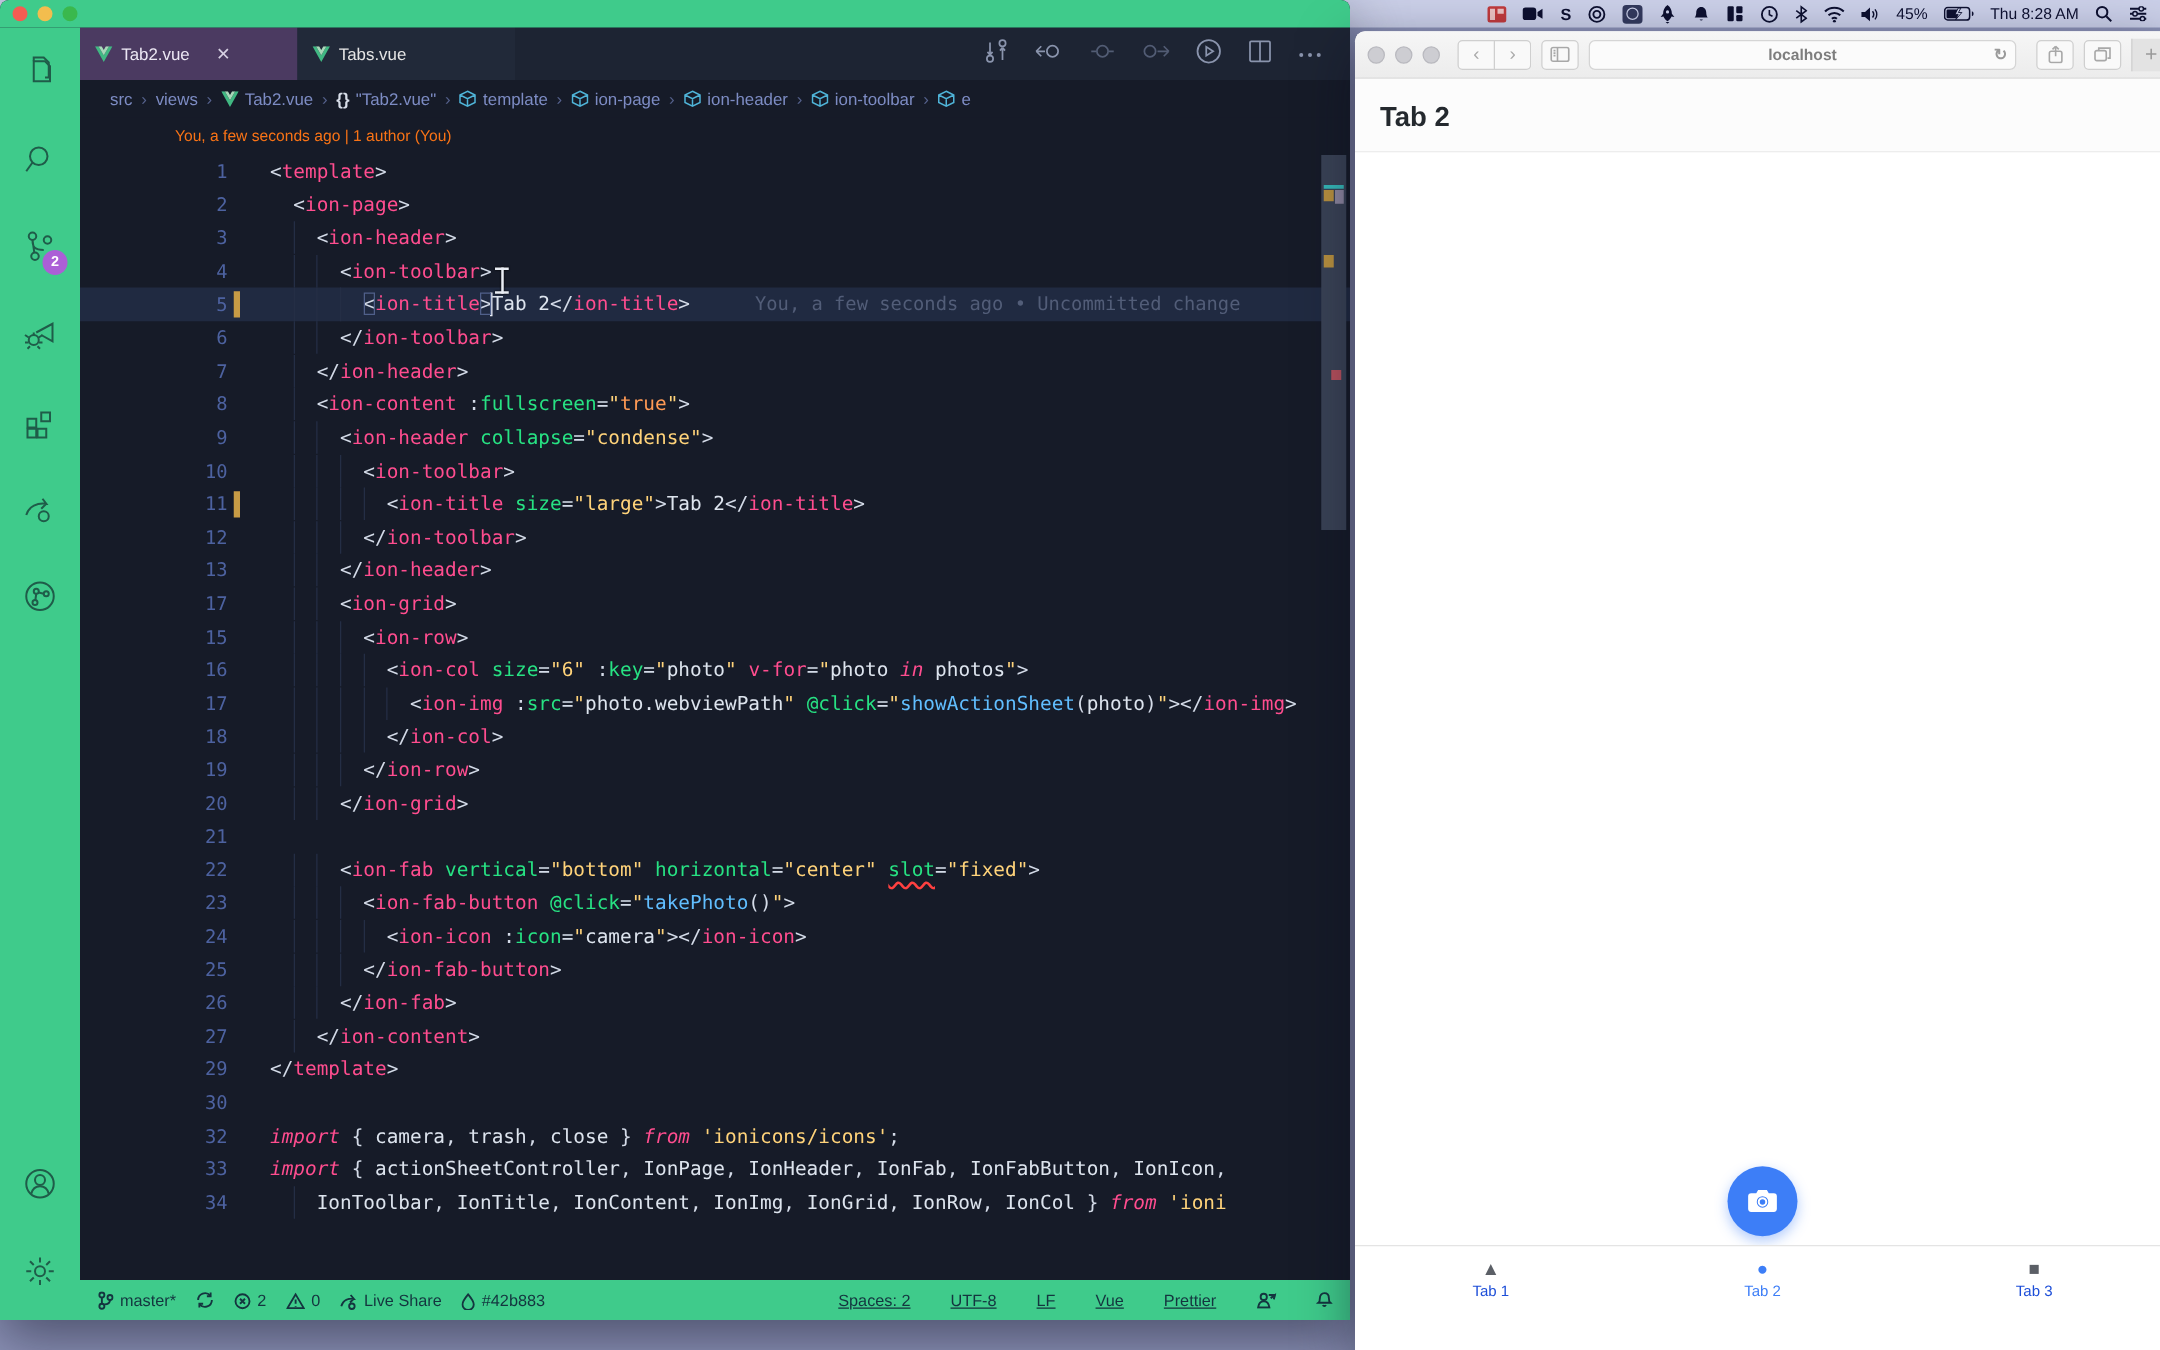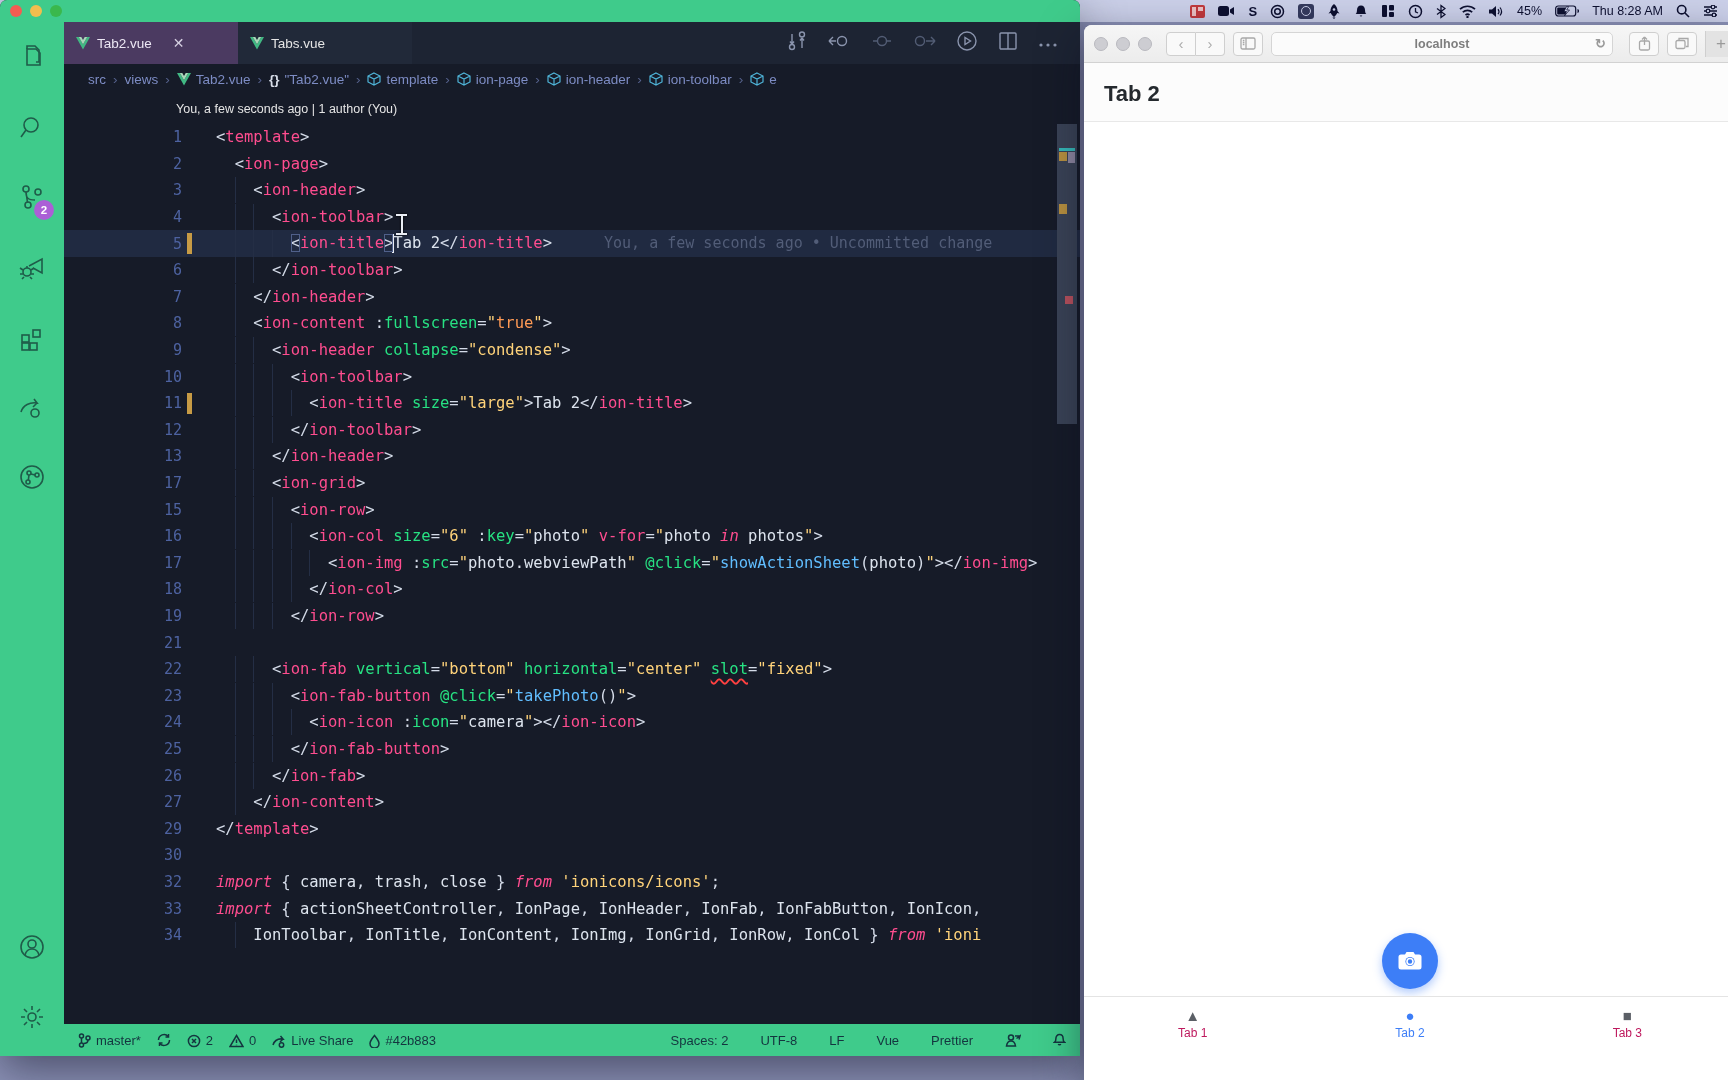--- a/index.html
+++ b/index.html
@@ -46,22 +46,22 @@
   #editor-actions{margin-left:auto;display:flex;align-items:center;gap:20px;padding-right:22px;}
   #editor-actions svg{stroke:#8a94ad;fill:none;stroke-width:1.4;}
   #editor-actions .dim svg{stroke:#525c74;}
   #breadcrumb{height:30px;background:#161b28;display:flex;align-items:center;font-size:13.5px;
               color:#7d8cc4;padding-left:24px;gap:4px;white-space:nowrap;overflow:hidden;}
   #breadcrumb .sep{color:#55618c;margin:0 3px;}
   #breadcrumb .bc{display:flex;align-items:center;gap:5px;}
   #breadcrumb .braces{color:#d8dee9;font-weight:bold;}
   
   #editor{position:relative;flex:1;overflow:hidden;background:#161b28;}
-  #codelens{height:30px;display:flex;align-items:center;padding-left:112px;
-            font-size:12.5px;color:#e5e5e5;}
+  #codelens{height:30px;display:flex;align-items:center;padding-left:76px;
+            font-size:12.5px;color:#f97316;}
   .cline{position:relative;height:26.6px;display:flex;align-items:center;white-space:pre;
          font-family:"DejaVu Sans Mono",monospace;font-size:15.5px;}
   .cline.hl{background:#202a41;}
   .modbar{position:absolute;left:123px;top:3px;bottom:3px;width:5px;}
   .modbar.on{background:#c79b45;}
   .gut{width:118px;text-align:right;color:#4d62a0;font-size:15px;flex:none;}
   .ctext{margin-left:34px;position:relative;}
   .ctext .g{position:absolute;top:-4px;bottom:-4px;width:1px;background:#242e45;}
   .cP{color:#d4dbe8;} .cW{color:#dde4ee;} .cT{color:#ff4d8f;} .cA{color:#27e283;}
   .cQ{color:#ffd37a;} .cO{color:#ff9a55;} .cF{color:#61beff;}
@@ -74,21 +74,21 @@
                filter:drop-shadow(0 0 1px #000);}
   #mousecursor:before,#mousecursor:after{content:"";position:absolute;left:0;width:11px;height:2px;background:#e9edf4;}
   #mousecursor:before{top:0;} #mousecursor:after{bottom:0;}
   #mousecursor i{position:absolute;left:4.5px;top:0;bottom:0;width:2px;background:#e9edf4;}
   #vscroll{position:absolute;right:3px;top:30px;width:20px;height:300px;background:#3a4356;}
   #vscroll .mk{position:absolute;left:2px;right:2px;}
   
   #statusbar{height:32px;background:#3fcb8b;display:flex;align-items:center;
              font-size:13px;color:#14353f;padding:0 14px;}
   #sb-left,#sb-right{display:flex;align-items:center;gap:16px;}
-  #sb-right{margin-left:auto;gap:32px;}
+  #sb-right{margin-left:auto;gap:32px;text-decoration:underline;}
   .sbitem{display:flex;align-items:flex-end;gap:5px;}
   .sbitem svg{stroke:#14353f;fill:none;stroke-width:1.5;}
   
   #safari{left:1084px;top:25px;width:652px;height:1055px;background:#fff;border-radius:8px 0 0 0;overflow:hidden;}
   #sf-toolbar{height:37px;background:linear-gradient(#f6f6f6,#ececec);border-bottom:1px solid #d2d2d2;
               display:flex;align-items:center;padding:0 10px;gap:8px;}
   .sf-dot{width:12px;height:12px;border-radius:50%;background:#cdcdd2;border:.5px solid #b9b9bf;}
   .navbtn{width:28px;height:22px;border:1px solid #cfcfcf;background:#f9f9f9;border-radius:4px;
           color:#ababab;font-size:15px;display:flex;align-items:center;justify-content:center;}
   .navgrp{display:flex;margin-left:6px;}
@@ -105,21 +105,21 @@
   
   #app-header{height:58px;background:#fcfcfc;border-bottom:1px solid #e8e8e8;display:flex;align-items:flex-end;}
   #app-header .htitle{font-size:22px;font-weight:bold;color:#24292e;padding:0 0 14px 20px;}
   #app-content{position:relative;height:calc(100% - 96px);background:#fff;}
   #fab{position:absolute;left:50%;top:811px;transform:translateX(-50%);width:56px;height:56px;border-radius:50%;
        background:#3d7ef7;box-shadow:0 4px 10px rgba(61,126,247,.4);display:flex;align-items:center;justify-content:center;}
   #iontabbar{position:absolute;left:0;right:0;top:874px;height:54px;background:#fff;border-top:1px solid #e4e4e4;
              display:flex;}
   .iontab{flex:1;display:flex;flex-direction:column;align-items:center;justify-content:center;gap:3px;}
   .iontab .ticon{font-size:15px;color:#5b5f66;line-height:1;}
-  .iontab .tlabel{font-size:12px;color:#be185d;}
+  .iontab .tlabel{font-size:12px;color:#1d4ed8;}
   .iontab.active .ticon,.iontab.active .tlabel{color:#3d7ef7;}
 </style>
 </head>
 <body>
 
 <div id="stage">
 
   <div id="menubar">
     <span class="apple">
       <svg width="13" height="15" viewBox="0 0 13 15">
@@ -430,20 +430,21 @@
               <div class="cline"><span class="modbar"></span><span class="gut">10</span><span class="ctext"><i class="g" style="left: 18.66px;"></i><i class="g" style="left: 37.32px;"></i><i class="g" style="left: 55.98px;"></i><span class="cP">        &lt;</span><span class="cT">ion-toolbar</span><span class="cP">&gt;</span></span></div>
               <div class="cline"><span class="modbar on"></span><span class="gut">11</span><span class="ctext"><i class="g" style="left: 18.66px;"></i><i class="g" style="left: 37.32px;"></i><i class="g" style="left: 55.98px;"></i><i class="g" style="left: 74.64px;"></i><span class="cP">          &lt;</span><span class="cT">ion-title</span><span class="cP"> </span><span class="cA">size</span><span class="cP">=</span><span class="cQ">"large"</span><span class="cP">&gt;</span><span class="cW">Tab 2</span><span class="cP">&lt;/</span><span class="cT">ion-title</span><span class="cP">&gt;</span></span></div>
               <div class="cline"><span class="modbar"></span><span class="gut">12</span><span class="ctext"><i class="g" style="left: 18.66px;"></i><i class="g" style="left: 37.32px;"></i><i class="g" style="left: 55.98px;"></i><span class="cP">        &lt;/</span><span class="cT">ion-toolbar</span><span class="cP">&gt;</span></span></div>
               <div class="cline"><span class="modbar"></span><span class="gut">13</span><span class="ctext"><i class="g" style="left: 18.66px;"></i><i class="g" style="left: 37.32px;"></i><span class="cP">      &lt;/</span><span class="cT">ion-header</span><span class="cP">&gt;</span></span></div>
               <div class="cline"><span class="modbar"></span><span class="gut">17</span><span class="ctext"><i class="g" style="left: 18.66px;"></i><i class="g" style="left: 37.32px;"></i><span class="cP">      &lt;</span><span class="cT">ion-grid</span><span class="cP">&gt;</span></span></div>
               <div class="cline"><span class="modbar"></span><span class="gut">15</span><span class="ctext"><i class="g" style="left: 18.66px;"></i><i class="g" style="left: 37.32px;"></i><i class="g" style="left: 55.98px;"></i><span class="cP">        &lt;</span><span class="cT">ion-row</span><span class="cP">&gt;</span></span></div>
               <div class="cline"><span class="modbar"></span><span class="gut">16</span><span class="ctext"><i class="g" style="left: 18.66px;"></i><i class="g" style="left: 37.32px;"></i><i class="g" style="left: 55.98px;"></i><i class="g" style="left: 74.64px;"></i><span class="cP">          &lt;</span><span class="cT">ion-col</span><span class="cP"> </span><span class="cA">size</span><span class="cP">=</span><span class="cQ">"6"</span><span class="cP"> :</span><span class="cA">key</span><span class="cP">=</span><span class="cQ">"</span><span class="cW">photo</span><span class="cQ">"</span><span class="cP"> </span><span class="cT">v-for</span><span class="cP">=</span><span class="cQ">"</span><span class="cW">photo </span><span class="cK">in</span><span class="cW"> photos</span><span class="cQ">"</span><span class="cP">&gt;</span></span></div>
               <div class="cline"><span class="modbar"></span><span class="gut">17</span><span class="ctext"><i class="g" style="left: 18.66px;"></i><i class="g" style="left: 37.32px;"></i><i class="g" style="left: 55.98px;"></i><i class="g" style="left: 74.64px;"></i><i class="g" style="left: 93.3px;"></i><span class="cP">            &lt;</span><span class="cT">ion-img</span><span class="cP"> :</span><span class="cA">src</span><span class="cP">=</span><span class="cQ">"</span><span class="cW">photo.webviewPath</span><span class="cQ">"</span><span class="cP"> </span><span class="cA">@click</span><span class="cP">=</span><span class="cQ">"</span><span class="cF">showActionSheet</span><span class="cP">(</span><span class="cW">photo</span><span class="cP">)</span><span class="cQ">"</span><span class="cP">&gt;&lt;/</span><span class="cT">ion-img</span><span class="cP">&gt;</span></span></div>
               <div class="cline"><span class="modbar"></span><span class="gut">18</span><span class="ctext"><i class="g" style="left: 18.66px;"></i><i class="g" style="left: 37.32px;"></i><i class="g" style="left: 55.98px;"></i><i class="g" style="left: 74.64px;"></i><span class="cP">          &lt;/</span><span class="cT">ion-col</span><span class="cP">&gt;</span></span></div>
               <div class="cline"><span class="modbar"></span><span class="gut">19</span><span class="ctext"><i class="g" style="left: 18.66px;"></i><i class="g" style="left: 37.32px;"></i><i class="g" style="left: 55.98px;"></i><span class="cP">        &lt;/</span><span class="cT">ion-row</span><span class="cP">&gt;</span></span></div>
+              <div class="cline"><span class="modbar"></span><span class="gut">20</span><span class="ctext"><i class="g" style="left: 18.66px;"></i><i class="g" style="left: 37.32px;"></i><span class="cP">      &lt;/</span><span class="cT">ion-grid</span><span class="cP">&gt;</span></span></div>
               <div class="cline"><span class="modbar"></span><span class="gut">21</span><span class="ctext"></span></div>
               <div class="cline"><span class="modbar"></span><span class="gut">22</span><span class="ctext"><i class="g" style="left: 18.66px;"></i><i class="g" style="left: 37.32px;"></i><span class="cP">      &lt;</span><span class="cT">ion-fab</span><span class="cP"> </span><span class="cA">vertical</span><span class="cP">=</span><span class="cQ">"bottom"</span><span class="cP"> </span><span class="cA">horizontal</span><span class="cP">=</span><span class="cQ">"center"</span><span class="cP"> </span><span class="cE">slot</span><span class="cP">=</span><span class="cQ">"fixed"</span><span class="cP">&gt;</span></span></div>
               <div class="cline"><span class="modbar"></span><span class="gut">23</span><span class="ctext"><i class="g" style="left: 18.66px;"></i><i class="g" style="left: 37.32px;"></i><i class="g" style="left: 55.98px;"></i><span class="cP">        &lt;</span><span class="cT">ion-fab-button</span><span class="cP"> </span><span class="cA">@click</span><span class="cP">=</span><span class="cQ">"</span><span class="cF">takePhoto</span><span class="cP">()</span><span class="cQ">"</span><span class="cP">&gt;</span></span></div>
               <div class="cline"><span class="modbar"></span><span class="gut">24</span><span class="ctext"><i class="g" style="left: 18.66px;"></i><i class="g" style="left: 37.32px;"></i><i class="g" style="left: 55.98px;"></i><i class="g" style="left: 74.64px;"></i><span class="cP">          &lt;</span><span class="cT">ion-icon</span><span class="cP"> :</span><span class="cA">icon</span><span class="cP">=</span><span class="cQ">"</span><span class="cW">camera</span><span class="cQ">"</span><span class="cP">&gt;&lt;/</span><span class="cT">ion-icon</span><span class="cP">&gt;</span></span></div>
               <div class="cline"><span class="modbar"></span><span class="gut">25</span><span class="ctext"><i class="g" style="left: 18.66px;"></i><i class="g" style="left: 37.32px;"></i><i class="g" style="left: 55.98px;"></i><span class="cP">        &lt;/</span><span class="cT">ion-fab-button</span><span class="cP">&gt;</span></span></div>
               <div class="cline"><span class="modbar"></span><span class="gut">26</span><span class="ctext"><i class="g" style="left: 18.66px;"></i><i class="g" style="left: 37.32px;"></i><span class="cP">      &lt;/</span><span class="cT">ion-fab</span><span class="cP">&gt;</span></span></div>
               <div class="cline"><span class="modbar"></span><span class="gut">27</span><span class="ctext"><i class="g" style="left: 18.66px;"></i><span class="cP">    &lt;/</span><span class="cT">ion-content</span><span class="cP">&gt;</span></span></div>
               <div class="cline"><span class="modbar"></span><span class="gut">29</span><span class="ctext"><span class="cP">&lt;/</span><span class="cT">template</span><span class="cP">&gt;</span></span></div>
               <div class="cline"><span class="modbar"></span><span class="gut">30</span><span class="ctext"></span></div>
               <div class="cline"><span class="modbar"></span><span class="gut">32</span><span class="ctext"><span class="cK">import</span><span class="cP"> { </span><span class="cW">camera</span><span class="cP">, </span><span class="cW">trash</span><span class="cP">, </span><span class="cW">close</span><span class="cP"> } </span><span class="cK">from</span><span class="cP"> </span><span class="cQ">'ionicons/icons'</span><span class="cP">;</span></span></div>

